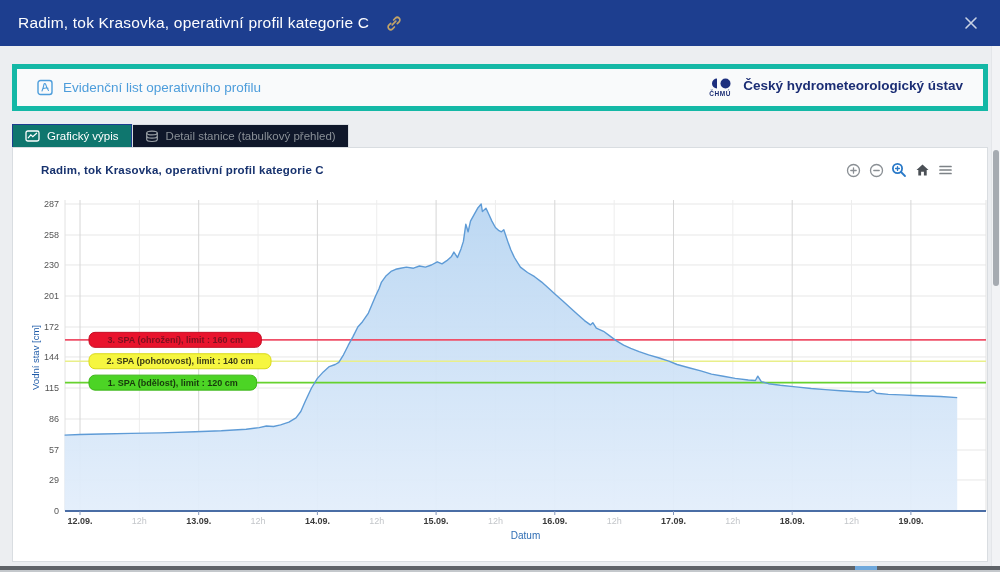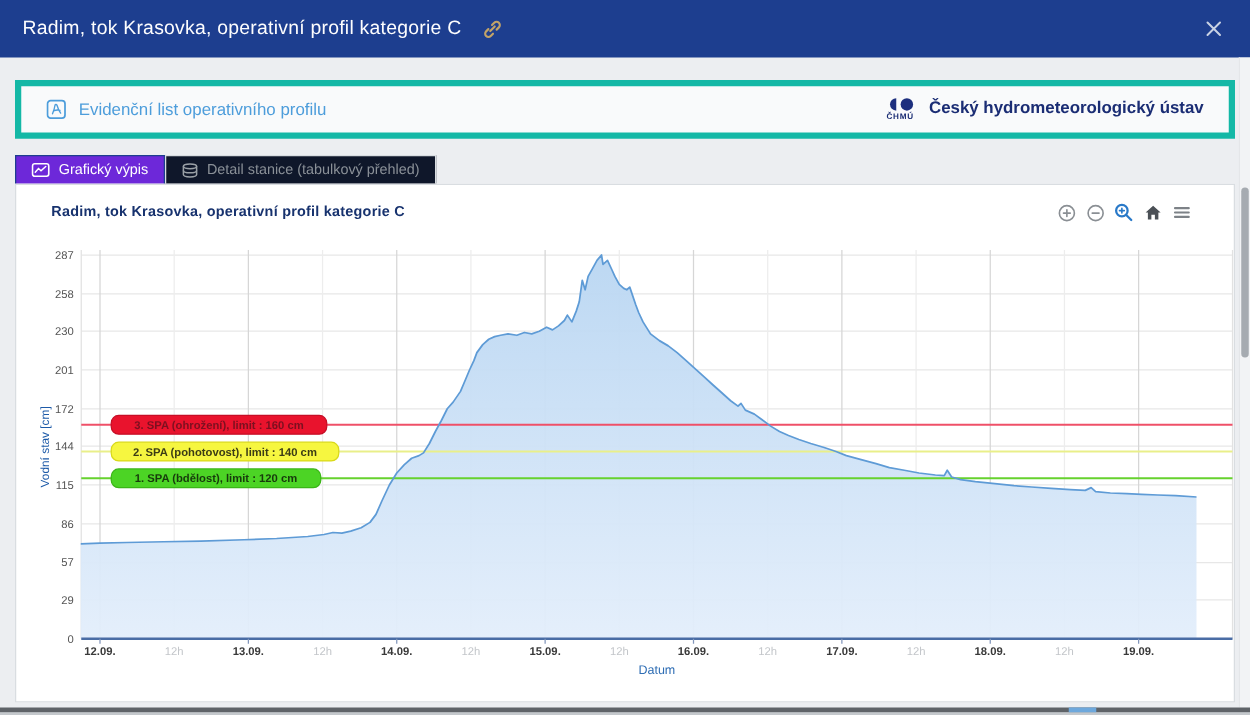--- a/index.html
+++ b/index.html
@@ -29,21 +29,21 @@
   .org-logo { display:flex; flex-direction:column; align-items:center; }
   .org-abbr { color:#1b2d74; font-size:6.5px; font-weight:bold; letter-spacing:.6px; margin-top:1px; }
   .org-name { color:#1b2d74; font-size:13.5px; font-weight:bold; }
   
   .tabs { position:absolute; left:12px; top:124px; height:23px; display:flex; }
   .tab {
     display:flex; align-items:center; gap:7px; padding:0 12px;
     font-size:11.5px; cursor:pointer; border:1px solid #d9dde1; border-bottom:none;
     background:#0f172a; color:#8a9097;
   }
-  .tab.active { background:#6d28d9; color:#ffffff; border-color:#1d3e8f; }
+  .tab.active { background:#0f766e; color:#ffffff; border-color:#1d3e8f; }
   
   .panel {
     position:absolute; left:12px; top:147px; width:976px; height:415px;
     background:#ffffff; border:1px solid #d9dde1;
   }
   .chart-title {
     position:absolute; left:28px; top:16px; z-index:3;
     color:#17326e; font-size:11.5px; font-weight:bold; letter-spacing:.2px;
   }
   .cbar { position:absolute; right:34px; top:14px; z-index:3; display:flex; gap:7px; align-items:center; }

